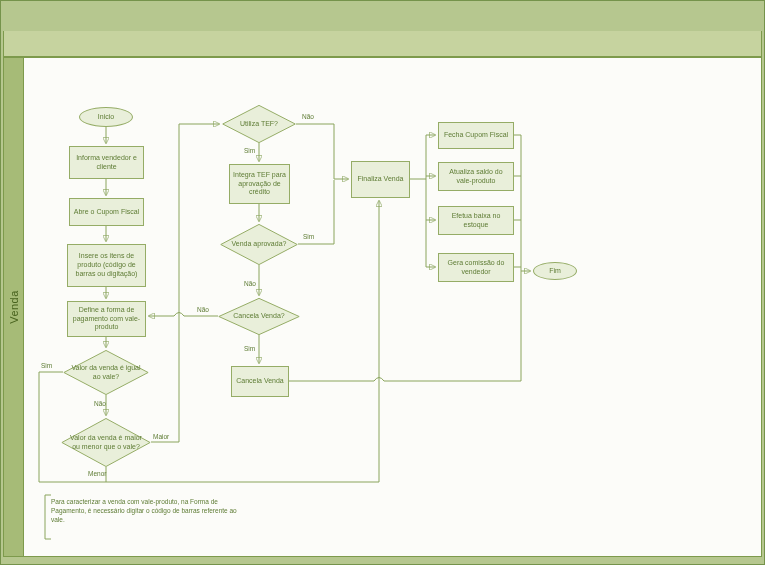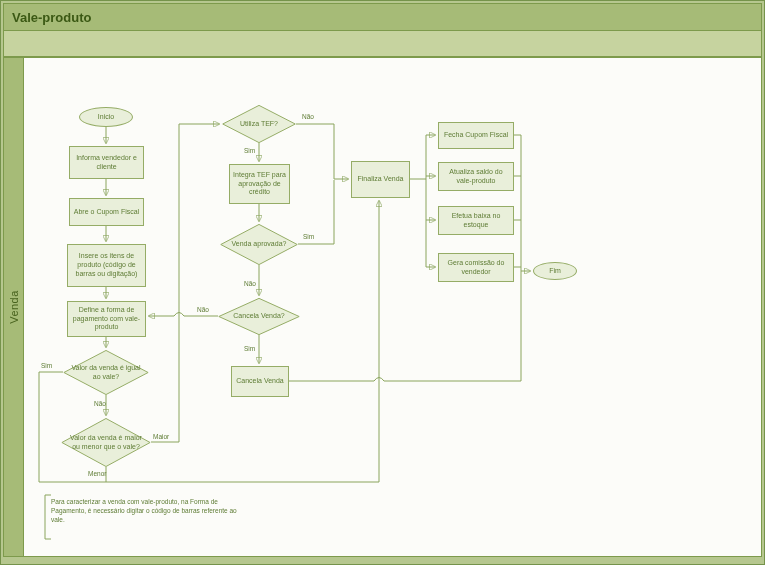--- a/index.html
+++ b/index.html
@@ -57,23 +57,20 @@
   }
 
   #connectors { position: absolute; inset: 0; pointer-events: none; }
   #connectors path { fill: none; stroke: #8aa45c; stroke-width: 1; }
 </style>
 </head>
 <body>
 
 <div id="stage">
 
-  <div class="titlebar">
-    <span class="title">Vale-produto</span>
-  </div>
 
   <div class="band"></div>
 
   <div class="lane">
     <div class="lane-strip">
       <span>Venda</span>
     </div>
   </div>
 
   <svg id="connectors" width="765" height="565">

